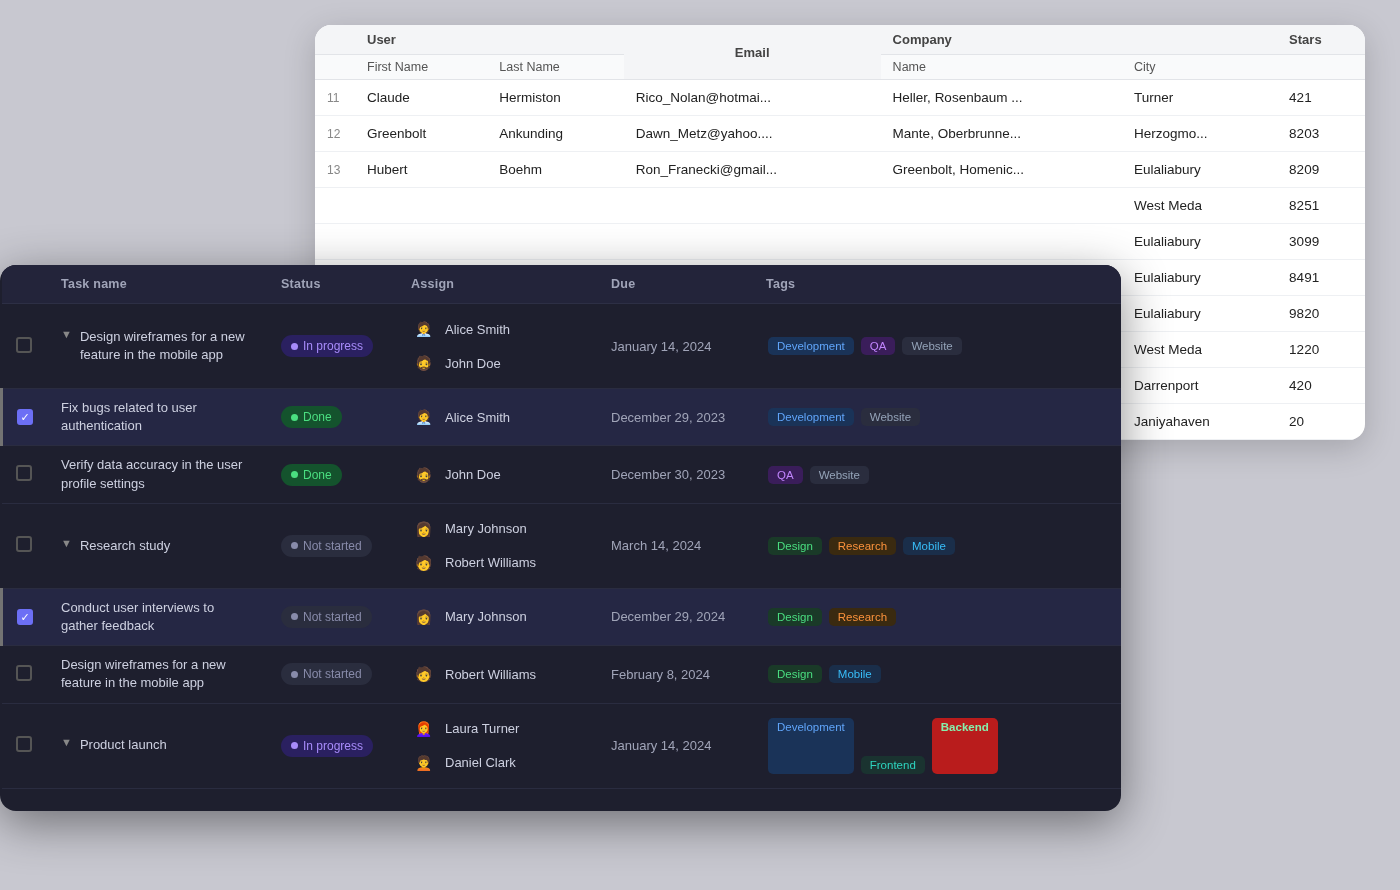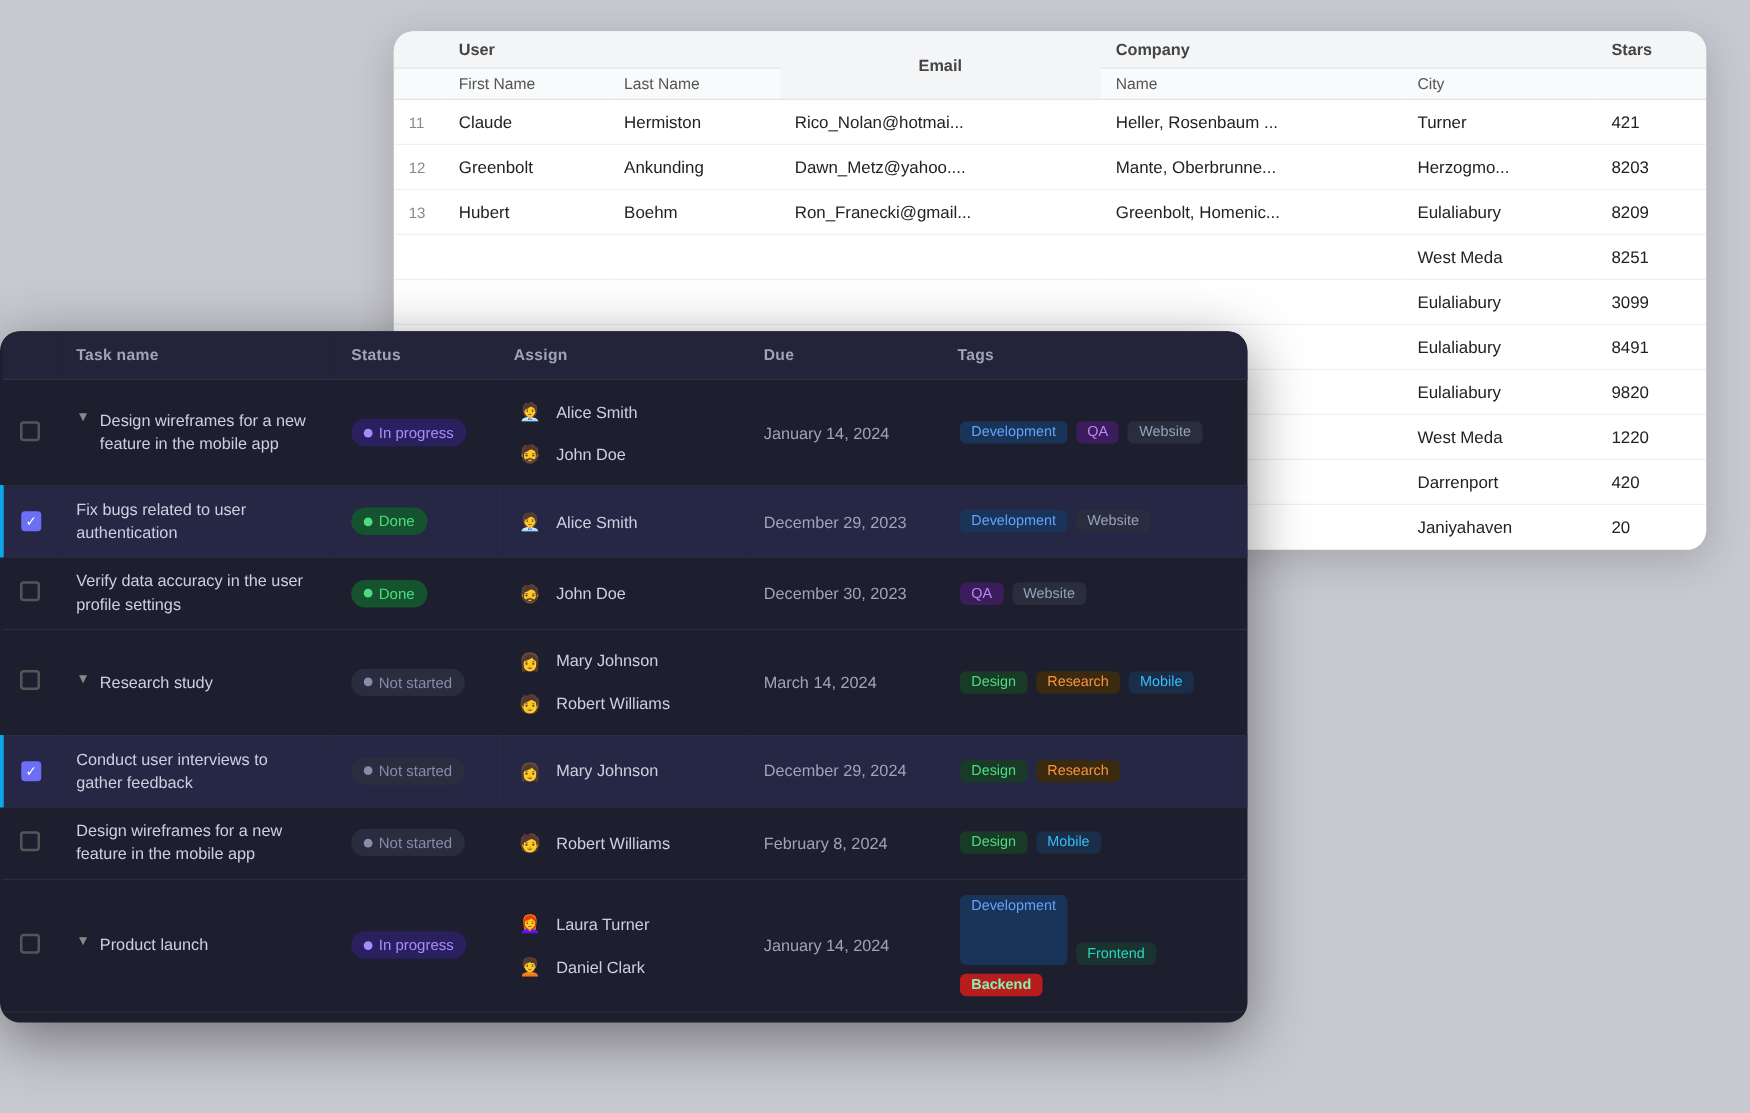--- a/index.html
+++ b/index.html
@@ -77,27 +77,27 @@
     }
     .col-span-company {
       text-align: center;
     }
 
     
     .task-panel {
       position: absolute;
       top: 265px;
       left: 0px;
-      width: 998px;
+      width: 1121px;
       background: #1e1f2e;
       border-radius: 16px;
       box-shadow: 0 12px 48px rgba(0,0,0,0.45);
       overflow: hidden;
       z-index: 2;
-      padding-bottom: 8px;
+      padding-bottom: 22px;
     }
     .task-table {
       width: 100%;
       border-collapse: collapse;
       font-size: 13.5px;
       color: #cdd0e0;
     }
     .task-table thead tr th {
       background: #23243a;
       color: #a0a4b8;
@@ -107,21 +107,21 @@
       text-align: left;
       border-bottom: 1px solid #2d2f45;
       letter-spacing: 0.02em;
     }
     .task-table tbody tr {
       border-bottom: 1px solid #2a2c40;
       transition: background 0.15s;
     }
     .task-table tbody tr.selected-row {
       background: #252744;
-      border-left: 3px solid #0ea5e9;
+      border-left: 3px solid #737373;
     }
     .task-table tbody td {
       padding: 10px 14px;
       vertical-align: middle;
     }
     .task-name-cell {
       width: 220px;
     }
     .task-name-text {
       font-size: 13px;

